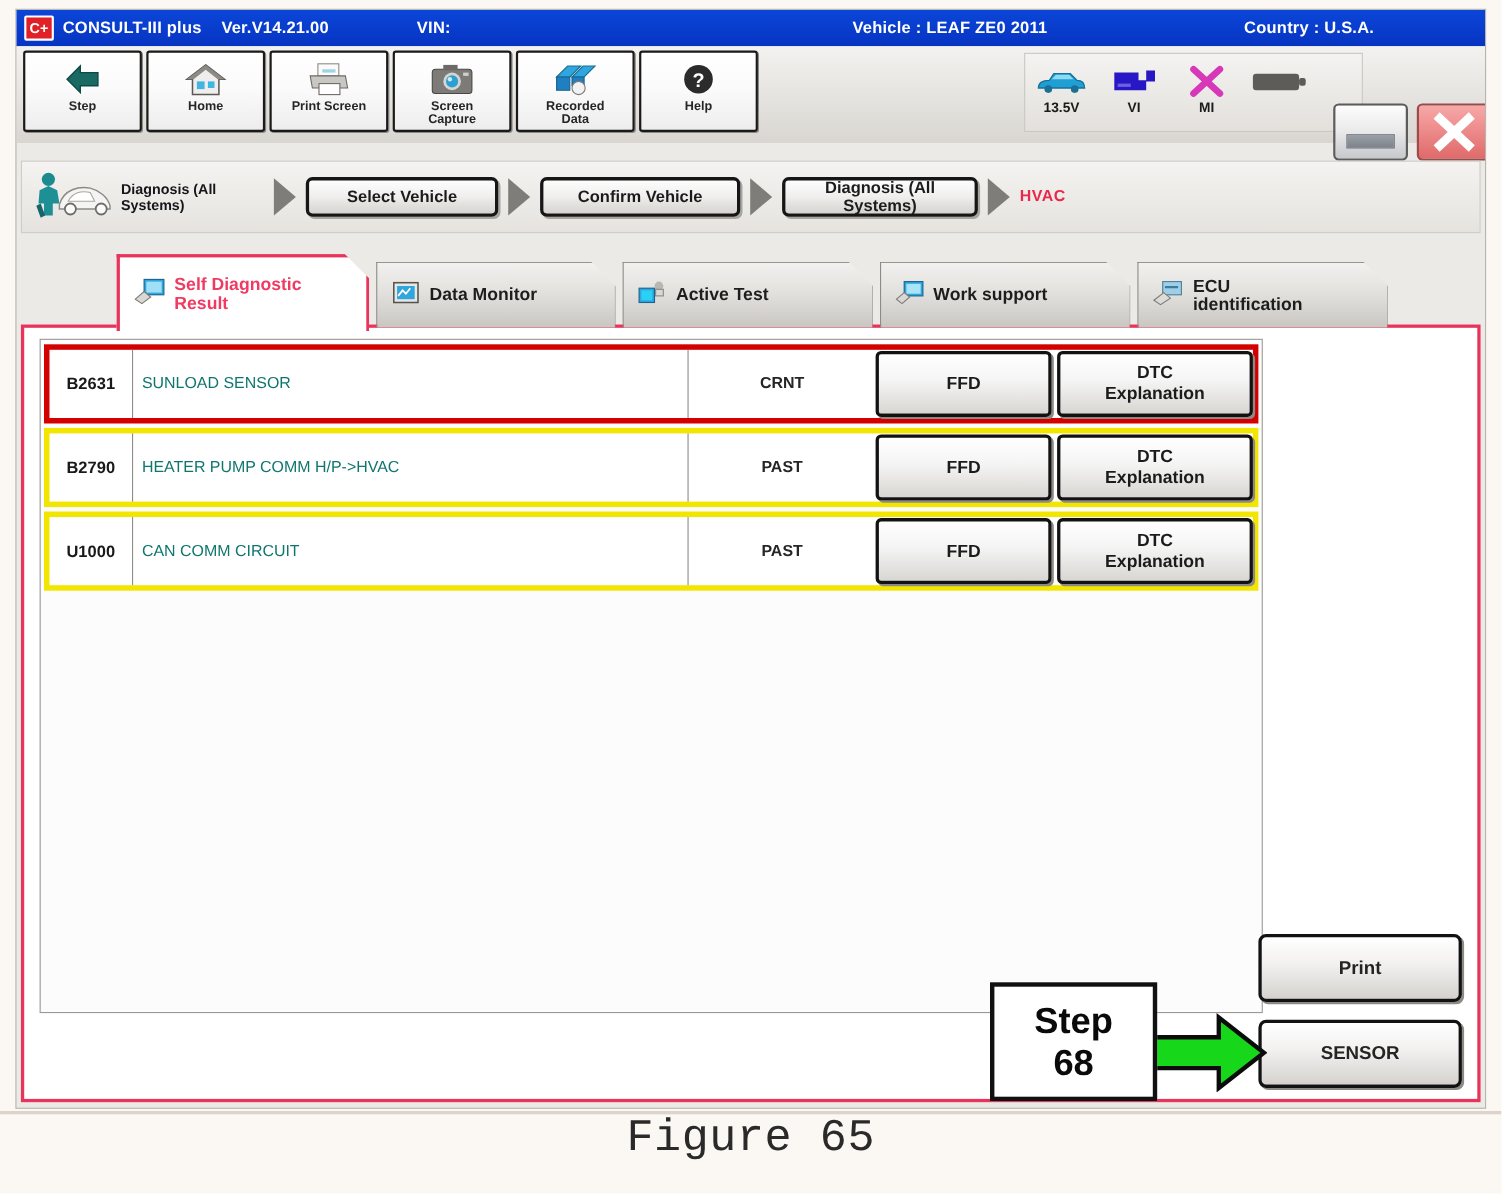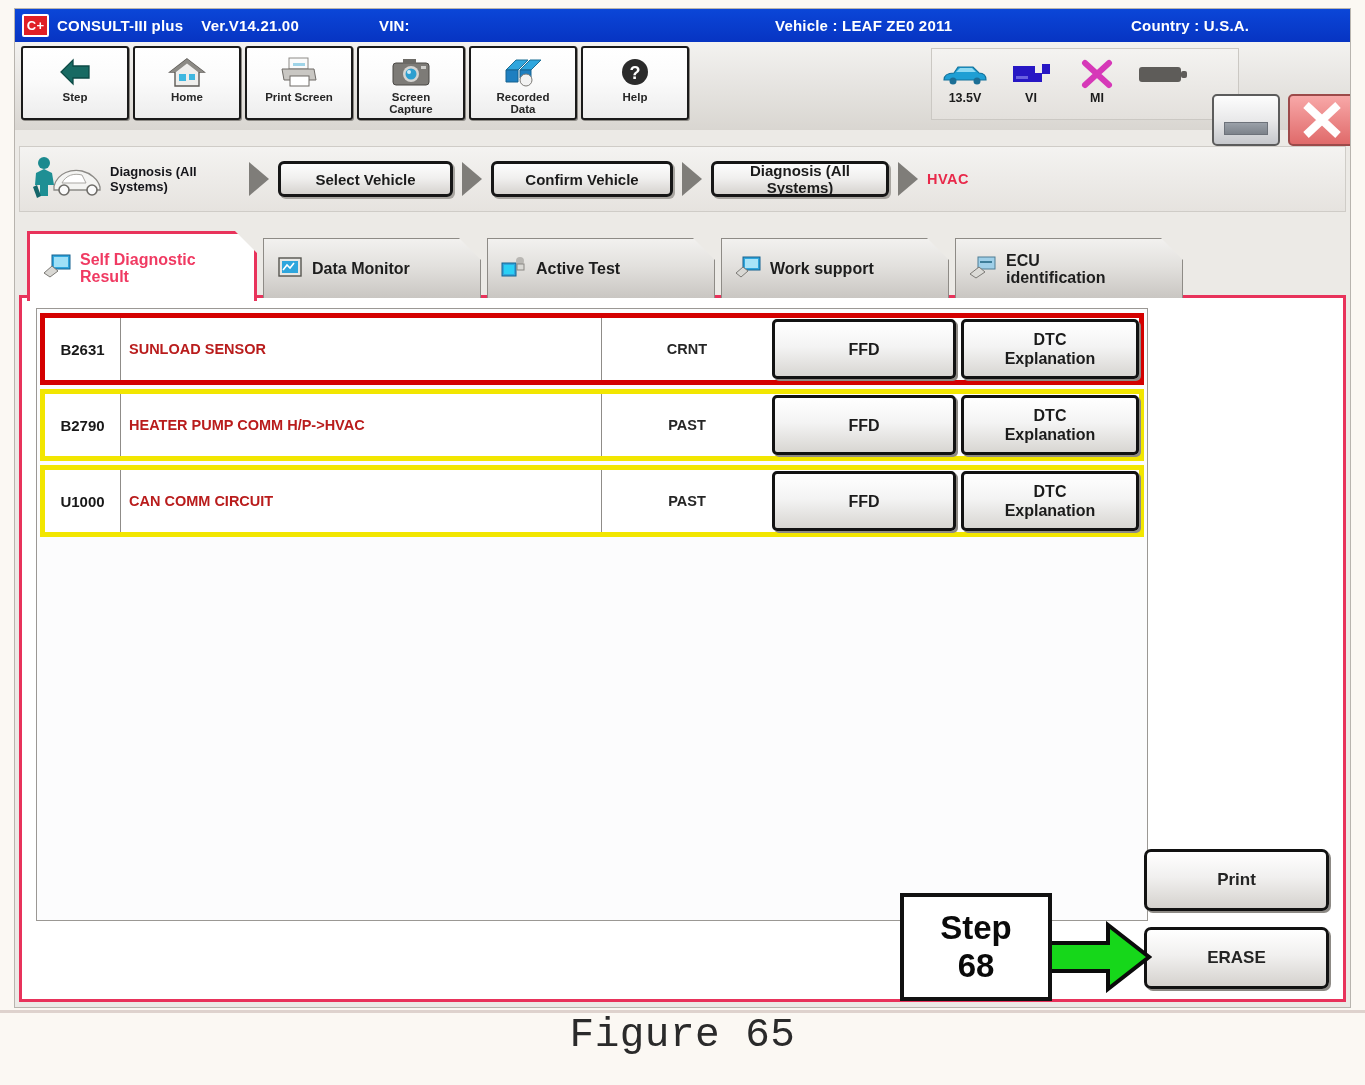--- a/index.html
+++ b/index.html
@@ -172,20 +172,21 @@
   .bodyarea{
     position:relative;
     margin:6px 4px 4px 4px;
     height:774px;
   }
   .tabrow{
     position:relative; height:70px;
     display:flex; align-items:flex-end;
     padding-left:8px;
     z-index:3;
+    justify-content:center;
   }
   .tab{
     position:relative;
     height:60px;
     margin-right:6px;
     padding:0 18px 0 12px;
     display:flex; align-items:center;
     font-size:16px; font-weight:bold; color:#1d1d1d;
     background:linear-gradient(#f2f1ef 0%,#e3e1de 45%,#c9c6c2 100%);
     border:1px solid #8e8b86;
@@ -233,30 +234,30 @@
   .dtcrow .c-code{
     width:76px;
     display:flex; align-items:center; justify-content:center;
     font-size:15px; font-weight:bold; color:#191919;
     border-right:1px solid #8f8c88;
   }
   .dtcrow .c-name{
     flex:1;
     display:flex; align-items:center;
     padding-left:8px;
-    font-size:14.5px; font-weight:bold; color:#b91c1c;
+    font-size:14.5px; font-weight:normal; color:#0f766e;
     border-right:1px solid #8f8c88;
   }
   .dtcrow .c-status{
     width:170px;
     display:flex; align-items:center; justify-content:center;
     font-size:14.5px; font-weight:bold; color:#262626;
   }
   .rbtn{
-    width:184px;
+    width:160px;
     margin:1px 0;
     background:linear-gradient(#ffffff 0%,#f4f4f4 45%,#d8d6d2 100%);
     border:3px solid #121212;
     border-radius:5px;
     box-shadow:2px 2px 0 #8d8a85;
     display:flex; align-items:center; justify-content:center;
     text-align:center;
     font-size:16px; font-weight:bold; color:#1b1b1b;
     line-height:19px;
     cursor:pointer;
@@ -581,21 +582,21 @@
             <div class="c-name">CAN COMM CIRCUIT</div>
             <div class="c-status">PAST</div>
             <div class="rbtn ffd">FFD</div>
             <div class="rbtn dtc">DTC<br>Explanation</div>
           </div>
 
         </div>
 
         <div class="sidebtns">
           <div class="sbtn">Print</div>
-          <div class="sbtn">ERASE</div>
+          <div class="sbtn">SENSOR</div>
         </div>
 
       </div>
     </div>
   </div>
 
   <svg class="calloutArrow" viewBox="0 0 106 72">
     <path d="M2 22 L62 22 L62 4 L103 36 L62 68 L62 50 L2 50 Z" fill="#16d71a" stroke="#0b0b0b" stroke-width="4"></path>
   </svg>
   <div class="callout">

